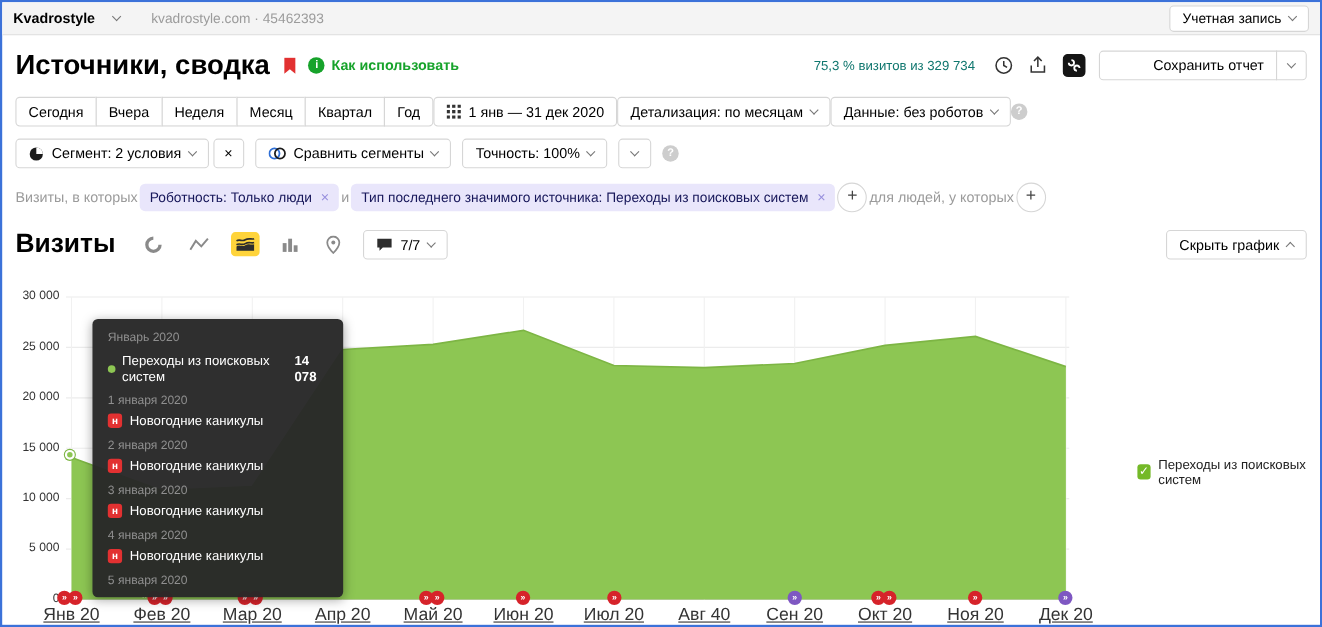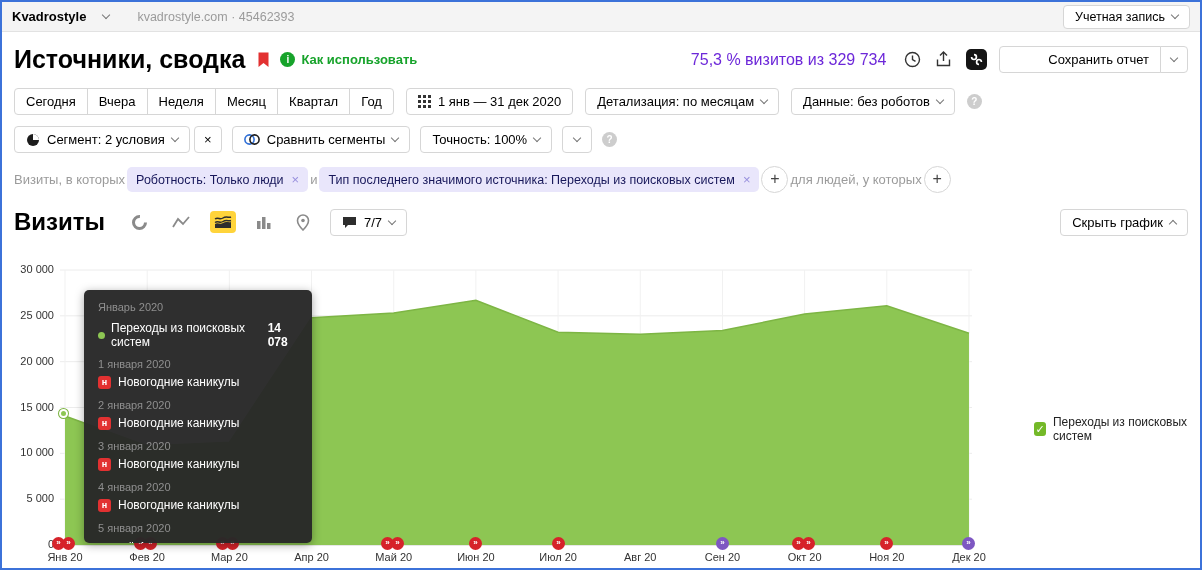--- a/index.html
+++ b/index.html
@@ -23,28 +23,28 @@
 
   
   .title-row { display:flex; align-items:center; padding:13px 12px 9px 12px; }
   .page-title { font-size:25px; font-weight:bold; }
   .bookmark { margin-left:12px; display:flex; }
   .howto { display:inline-flex; align-items:center; gap:6px; margin-left:10px; cursor:pointer; }
   .info-ico { width:15px; height:15px; border-radius:50%; background:#17a32b; color:#fff; font-size:10px;
               font-weight:bold; display:inline-flex; align-items:center; justify-content:center; }
   .howto-link { color:#17a32b; font-size:13px; font-weight:bold; }
   .title-right { margin-left:auto; display:flex; align-items:center; gap:10px; }
-  .visits-share { color:#6d28d9; font-size:16px; margin-right:6px; }
+  .visits-share { color:#0f766e; font-size:12px; margin-right:6px; }
   .ico-btn { background:none; border:none; padding:2px; cursor:pointer; display:flex; align-items:center; }
   .split { display:inline-flex; }
   .split .main { border-radius:4px 0 0 4px;padding-left:48px; }
   .split .caret { border-radius:0 4px 4px 0; margin-left:-1px; width:28px; justify-content:center; padding:0; }
 
   
-  .period-row { display:flex; align-items:center; gap:12px; padding:5px 12px 2px; }
+  .period-row { display:flex; align-items:center; padding:5px 12px 2px; }
   .preset-group { display:inline-flex; }
   .preset-group .btn { border-radius:0; margin-left:-1px; }
   .preset-group .btn:first-child { border-radius:4px 0 0 4px; margin-left:0; }
   .preset-group .btn:last-child { border-radius:0 4px 4px 0; }
   .help-ico { width:15px; height:15px; border-radius:50%; background:#cdcdcd; color:#fff; font-size:10px;
               font-weight:bold; display:inline-flex; align-items:center; justify-content:center; flex:none; cursor:pointer; }
 
   
   .segment-row { display:flex; align-items:center; gap:10px; padding:9px 12px 0; }
   .sq { width:28px; padding:0; justify-content:center; margin-left:-6px; }
@@ -62,21 +62,21 @@
   .chart-header { display:flex; align-items:center; padding:15px 12px 0; gap:16px; }
   .section-title { font-size:24px; font-weight:bold; margin-right:6px; }
   .ctype-btn { background:none; border:none; padding:4px; cursor:pointer; display:flex; align-items:center; border-radius:4px; }
   .ctype-btn.selected { background:#ffd43b; }
   .hide-btn { margin-left:auto; }
 
   
   .chart-wrap { position:absolute; left:0; top:253px; width:1202px; height:317px; }
   .chart-svg { position:absolute; left:0; top:0; }
   .ytick { position:absolute; left:0; width:52px; text-align:right; font-size:11px; color:#333; }
-  .xtick { position:absolute; width:64px; text-align:center; font-size:11px; color:#333; top:296px; }
+  .xtick { position:absolute; width:64px; text-align:center; font-size:16px; color:#333; top:296px;text-decoration:underline; }
   .evt-badge { position:absolute; top:282px; width:13px; height:13px; border-radius:50%; color:#fff; font-size:8px;
                line-height:12px; text-align:center; cursor:pointer; font-weight:bold; }
   .anchor-dot { position:absolute; width:9px; height:9px; border-radius:50%; background:#8dc653; border:2px solid #fff;
                 box-shadow:0 0 0 1px #7db544; }
 
   .legend { position:absolute; left:1032px; top:160px; display:flex; align-items:center; gap:7px; cursor:pointer; }
   .legend-cb { width:14px; height:14px; border-radius:3px; background:#74b928; color:#fff; font-size:11px;
                line-height:14px; text-align:center; }
   .legend-label { font-size:12px; color:#222; }
 
@@ -318,21 +318,21 @@
         <div class="ytick" style="top: 283px;">0</div>
       </div>
     <div id="xaxis">
         <div class="xtick" style="left: 31px;">Янв 20</div>
         <div class="xtick" style="left: 113.18px;">Фев 20</div>
         <div class="xtick" style="left: 195.36px;">Мар 20</div>
         <div class="xtick" style="left: 277.54px;">Апр 20</div>
         <div class="xtick" style="left: 359.72px;">Май 20</div>
         <div class="xtick" style="left: 441.9px;">Июн 20</div>
         <div class="xtick" style="left: 524.08px;">Июл 20</div>
-        <div class="xtick" style="left: 606.26px;">Авг 20</div>
+        <div class="xtick" style="left: 606.26px;">Авг 40</div>
         <div class="xtick" style="left: 688.44px;">Сен 20</div>
         <div class="xtick" style="left: 770.62px;">Окт 20</div>
         <div class="xtick" style="left: 852.8px;">Ноя 20</div>
         <div class="xtick" style="left: 934.98px;">Дек 20</div>
       </div>
     <div id="markers">
         <span class="evt-badge" style="left: 50px; background: rgb(214, 35, 42);">»</span>
         <span class="evt-badge" style="left: 60px; background: rgb(214, 35, 42);">»</span>
         <span class="evt-badge" style="left: 132px; background: rgb(214, 35, 42);">»</span>
         <span class="evt-badge" style="left: 142px; background: rgb(214, 35, 42);">»</span>

